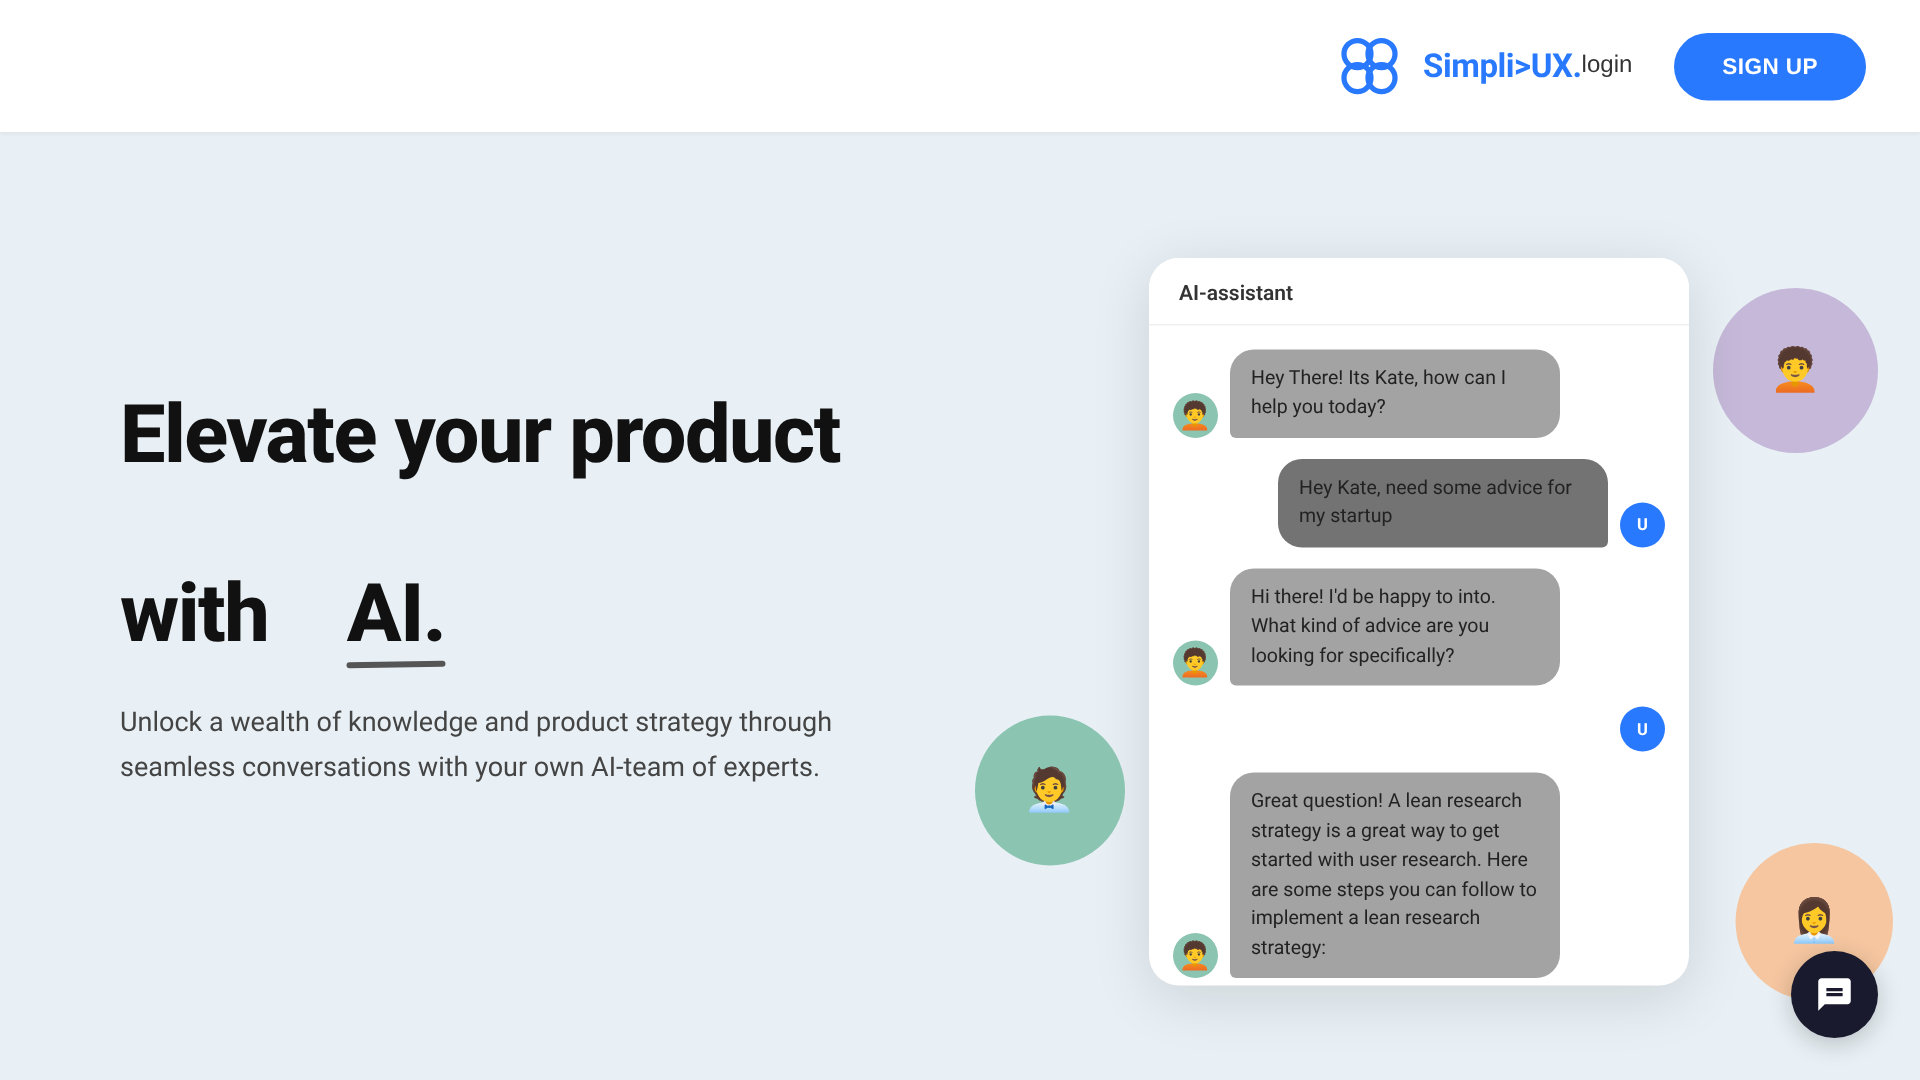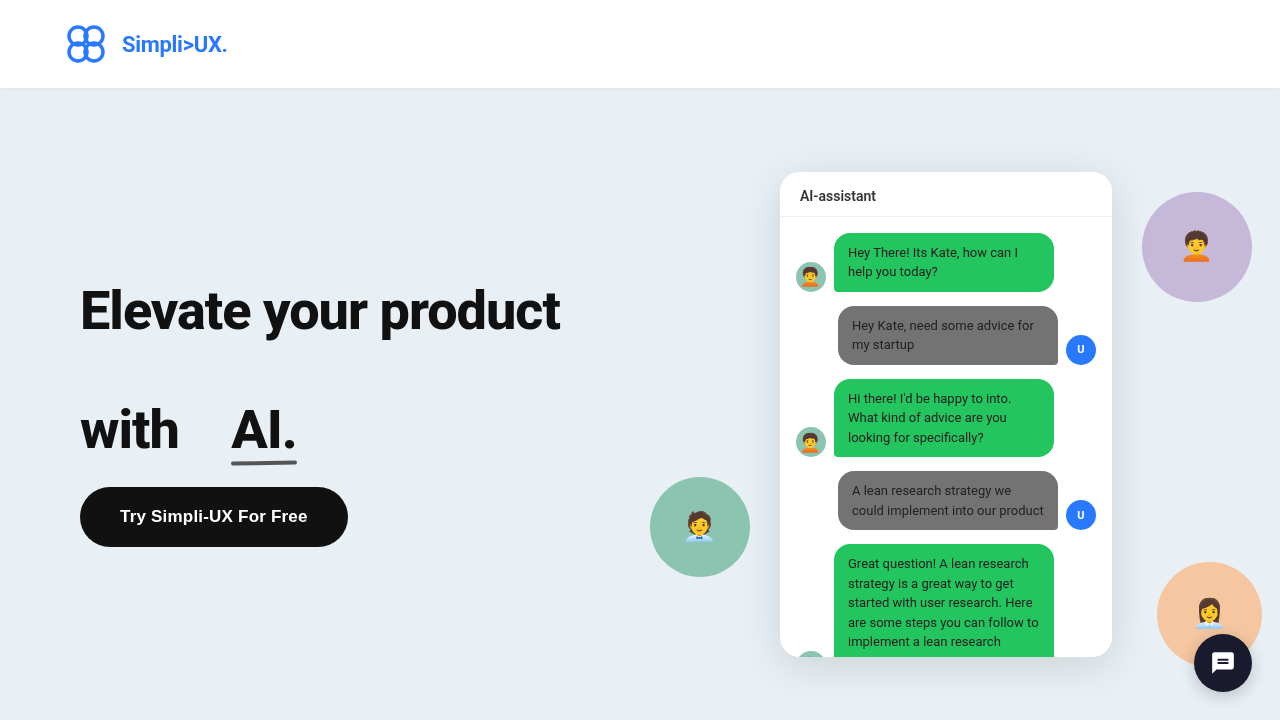--- a/index.html
+++ b/index.html
@@ -8,22 +8,22 @@
       background: #e8f0f5;
       min-height: 100vh;
       overflow-x: hidden;
     }
 
     
     .navbar {
       background: white;
       display: flex;
       align-items: center;
-      justify-content: space-between;
-      padding: 0 60px;
+      justify-content: flex-end;
+      padding: 0 36px;
       height: 88px;
       box-shadow: 0 1px 3px rgba(0,0,0,0.05);
     }
     .logo-area {
       display: flex;
       align-items: center;
       gap: 10px;
     }
     .logo-icon {
       width: 52px;
@@ -163,21 +163,21 @@
       height: 105px;
       background: #f5c6a0;
       z-index: 1;
     }
 
     
     .chat-window {
       background: white;
       border-radius: 20px;
       box-shadow: 0 8px 40px rgba(0,0,0,0.12);
-      width: 332px;
+      width: 360px;
       padding: 0;
       overflow: hidden;
       z-index: 2;
       position: relative;
     }
     .chat-header {
       background: white;
       padding: 16px 20px 12px;
       border-bottom: 1px solid #f0f0f0;
       font-size: 14px;
@@ -215,21 +215,21 @@
     }
     .msg-avatar.ai-avatar {
       background: #8bc4b0;
       overflow: hidden;
     }
     .msg-avatar.user-avatar {
       background: #2979FF;
       color: white;
     }
     .msg-bubble {
-      background: #22c55e;
+      background: #a3a3a3;
       border-radius: 16px 16px 16px 4px;
       padding: 10px 14px;
       font-size: 13px;
       line-height: 1.5;
       color: #222;
       max-width: 220px;
     }
     .msg-row.user .msg-bubble {
       background: #737373;
       border-radius: 16px 16px 4px 16px;
@@ -272,30 +272,34 @@
     <svg class="logo-icon" viewBox="0 0 52 52" fill="none" xmlns="http://www.w3.org/2000/svg">
       <circle cx="18" cy="18" r="9" stroke="#2979FF" stroke-width="3.5" fill="none"></circle>
       <circle cx="34" cy="18" r="9" stroke="#2979FF" stroke-width="3.5" fill="none"></circle>
       <circle cx="18" cy="34" r="9" stroke="#2979FF" stroke-width="3.5" fill="none"></circle>
       <circle cx="34" cy="34" r="9" stroke="#2979FF" stroke-width="3.5" fill="none"></circle>
     </svg>
     <span class="logo-text">
       <span>Simpli</span><span style="color:#2979FF">&gt;UX.</span>
     </span>
   </div>
+  <div class="nav-actions">
+    <button class="nav-login">login</button>
+    <button class="nav-signup">SIGN UP</button>
+  </div>
 </nav>
 
 <section class="hero">
   <div class="hero-left">
     <h1 class="hero-title">
       <span>Elevate your product</span><br>
       <br>
       <span>with </span><span class="ai-underline">AI.</span>
     </h1>
-    <button class="hero-cta">Try Simpli-UX For Free</button>
+    <p class="hero-subtitle">Unlock a wealth of knowledge and product strategy through seamless conversations with your own AI-team of experts.</p>
   </div>
 
   <div class="hero-right">
 
     <div class="avatar-bubble top-right">
       <span class="face">🧑‍🦱</span>
     </div>
 
     <div class="chat-window">
       <div class="chat-header">AI-assistant</div>
@@ -315,21 +319,20 @@
 
         <div class="msg-row ai">
           <div class="msg-avatar ai-avatar">
             <span style="font-size:18px">🧑‍🦱</span>
           </div>
           <div class="msg-bubble">Hi there! I'd be happy to into. What kind of advice are you looking for specifically?</div>
         </div>
 
         <div class="msg-row user">
           <div class="msg-avatar user-avatar">U</div>
-          <div class="msg-bubble">A lean research strategy we could implement into our product</div>
         </div>
 
         <div class="msg-row ai">
           <div class="msg-avatar ai-avatar">
             <span style="font-size:18px">🧑‍🦱</span>
           </div>
           <div class="msg-bubble">Great question! A lean research strategy is a great way to get started with user research. Here are some steps you can follow to implement a lean research strategy:</div>
         </div>
 
       </div>

